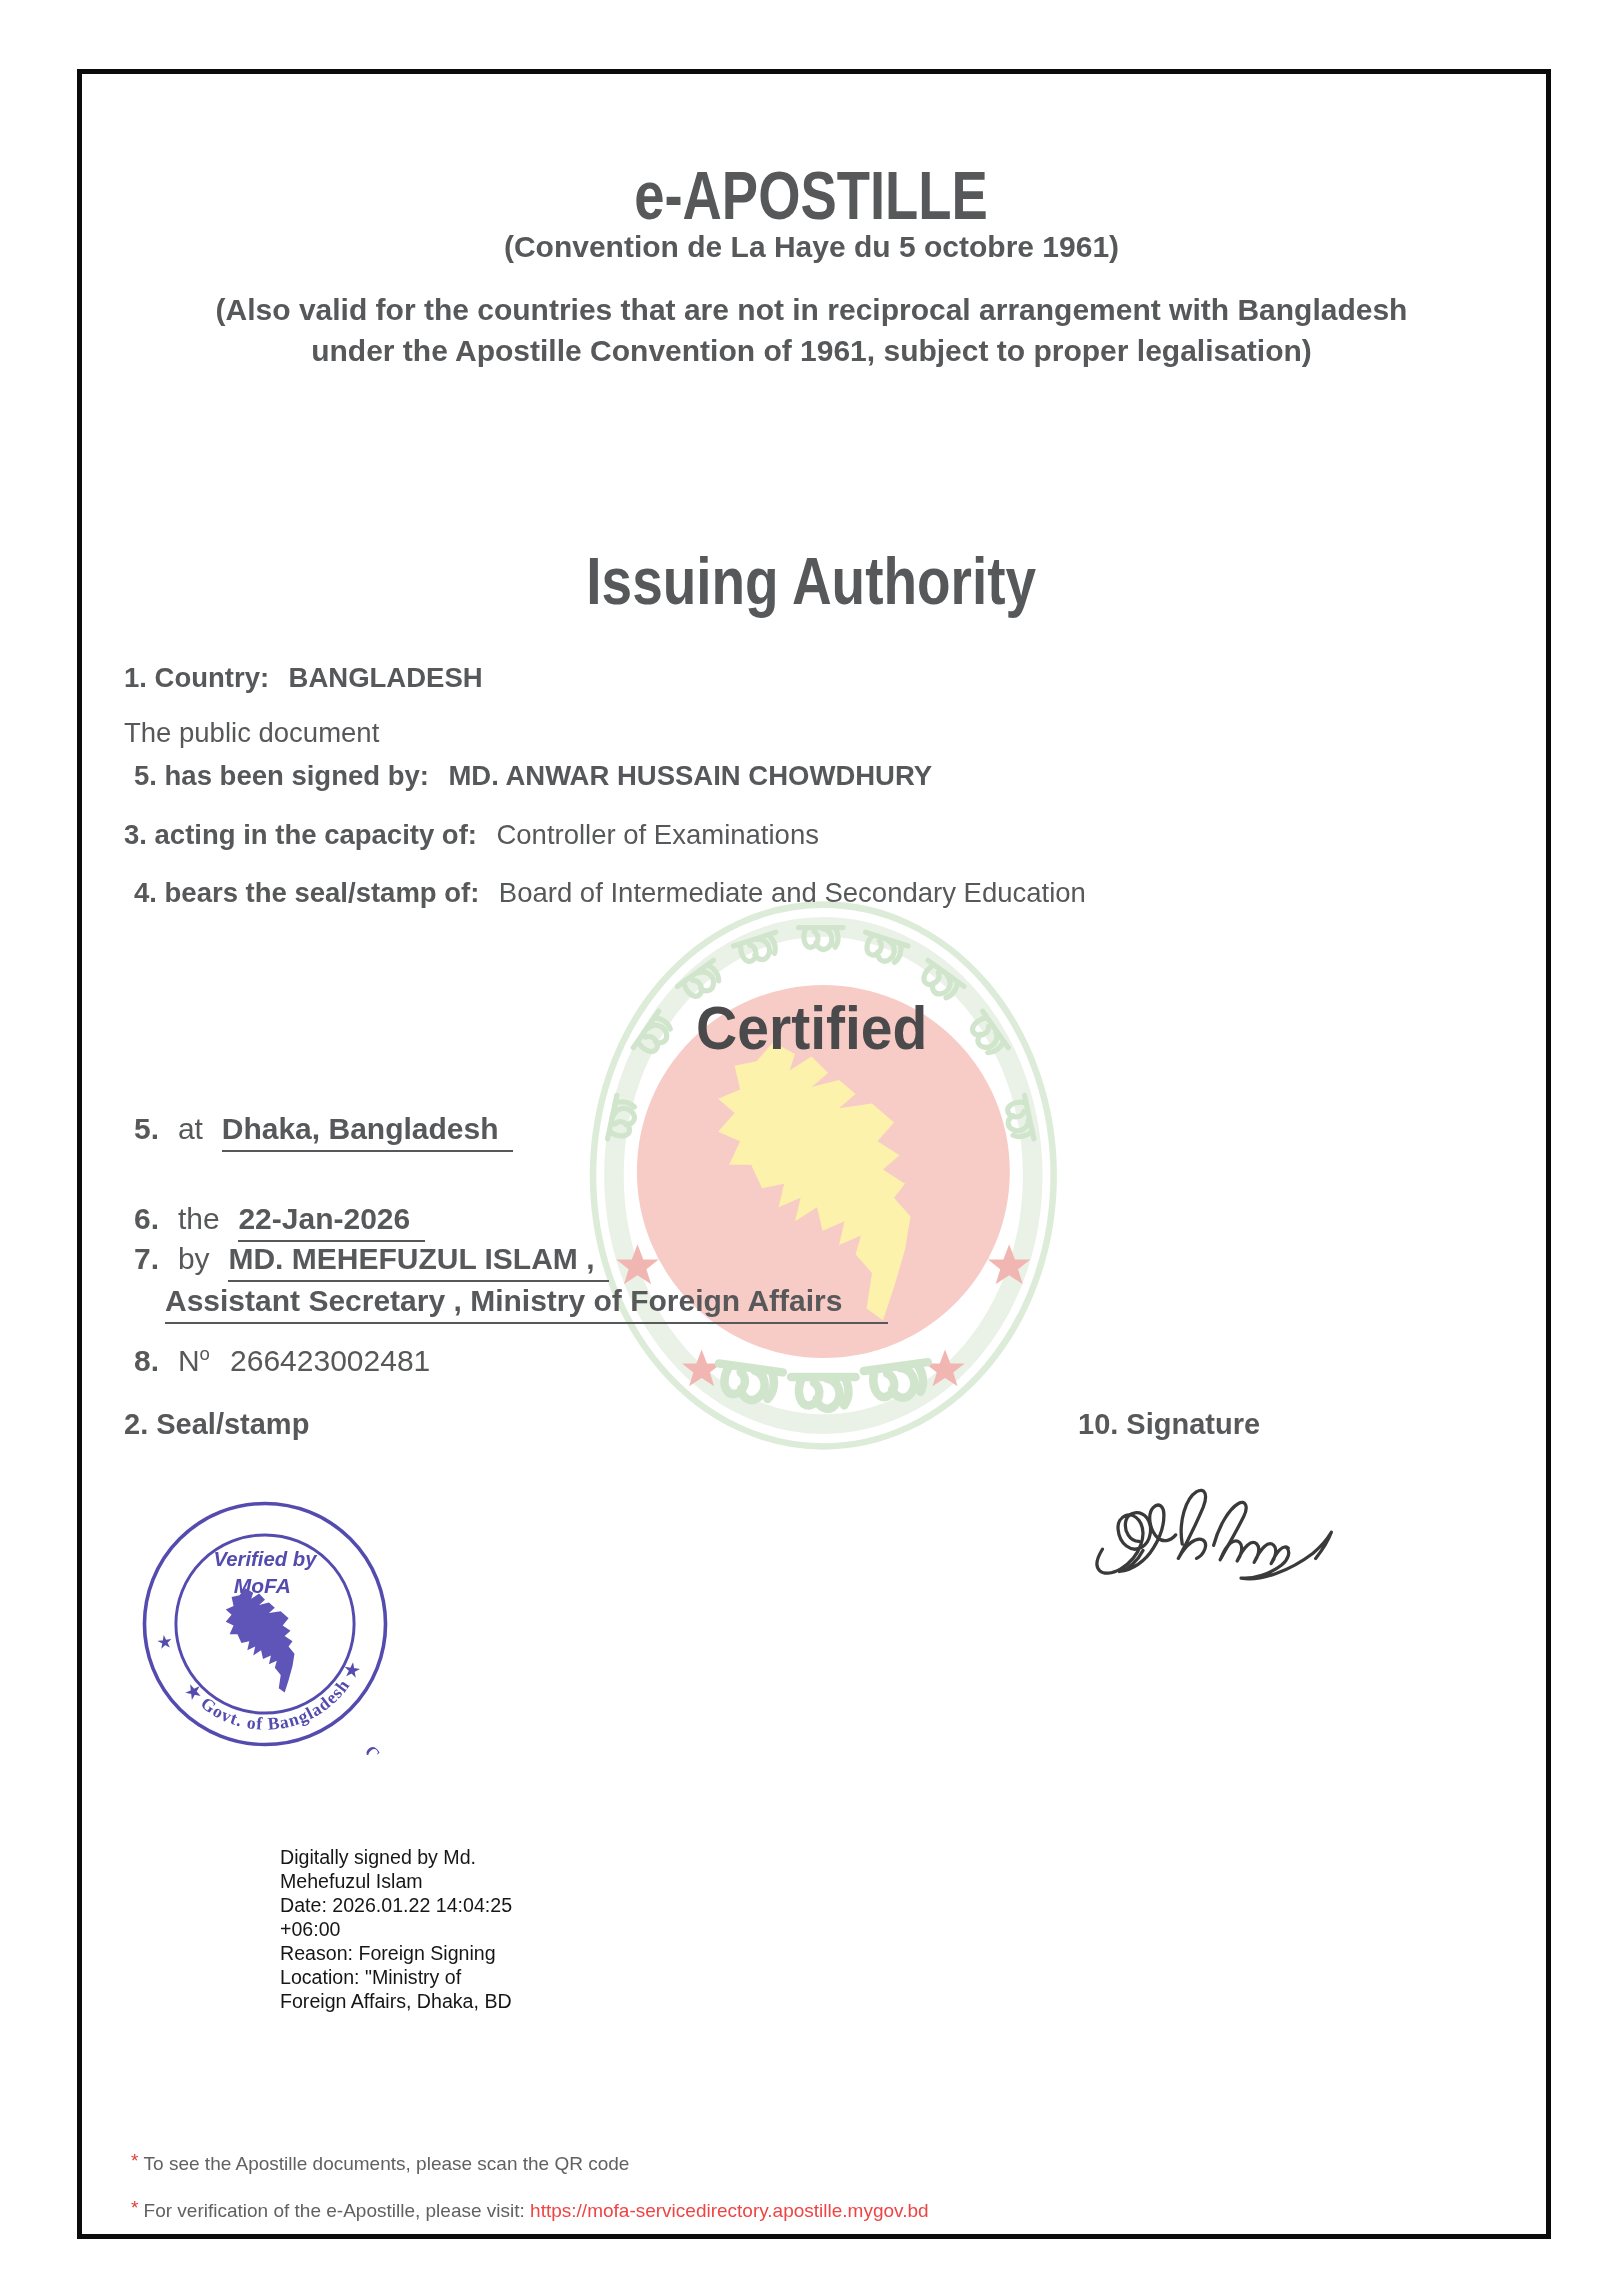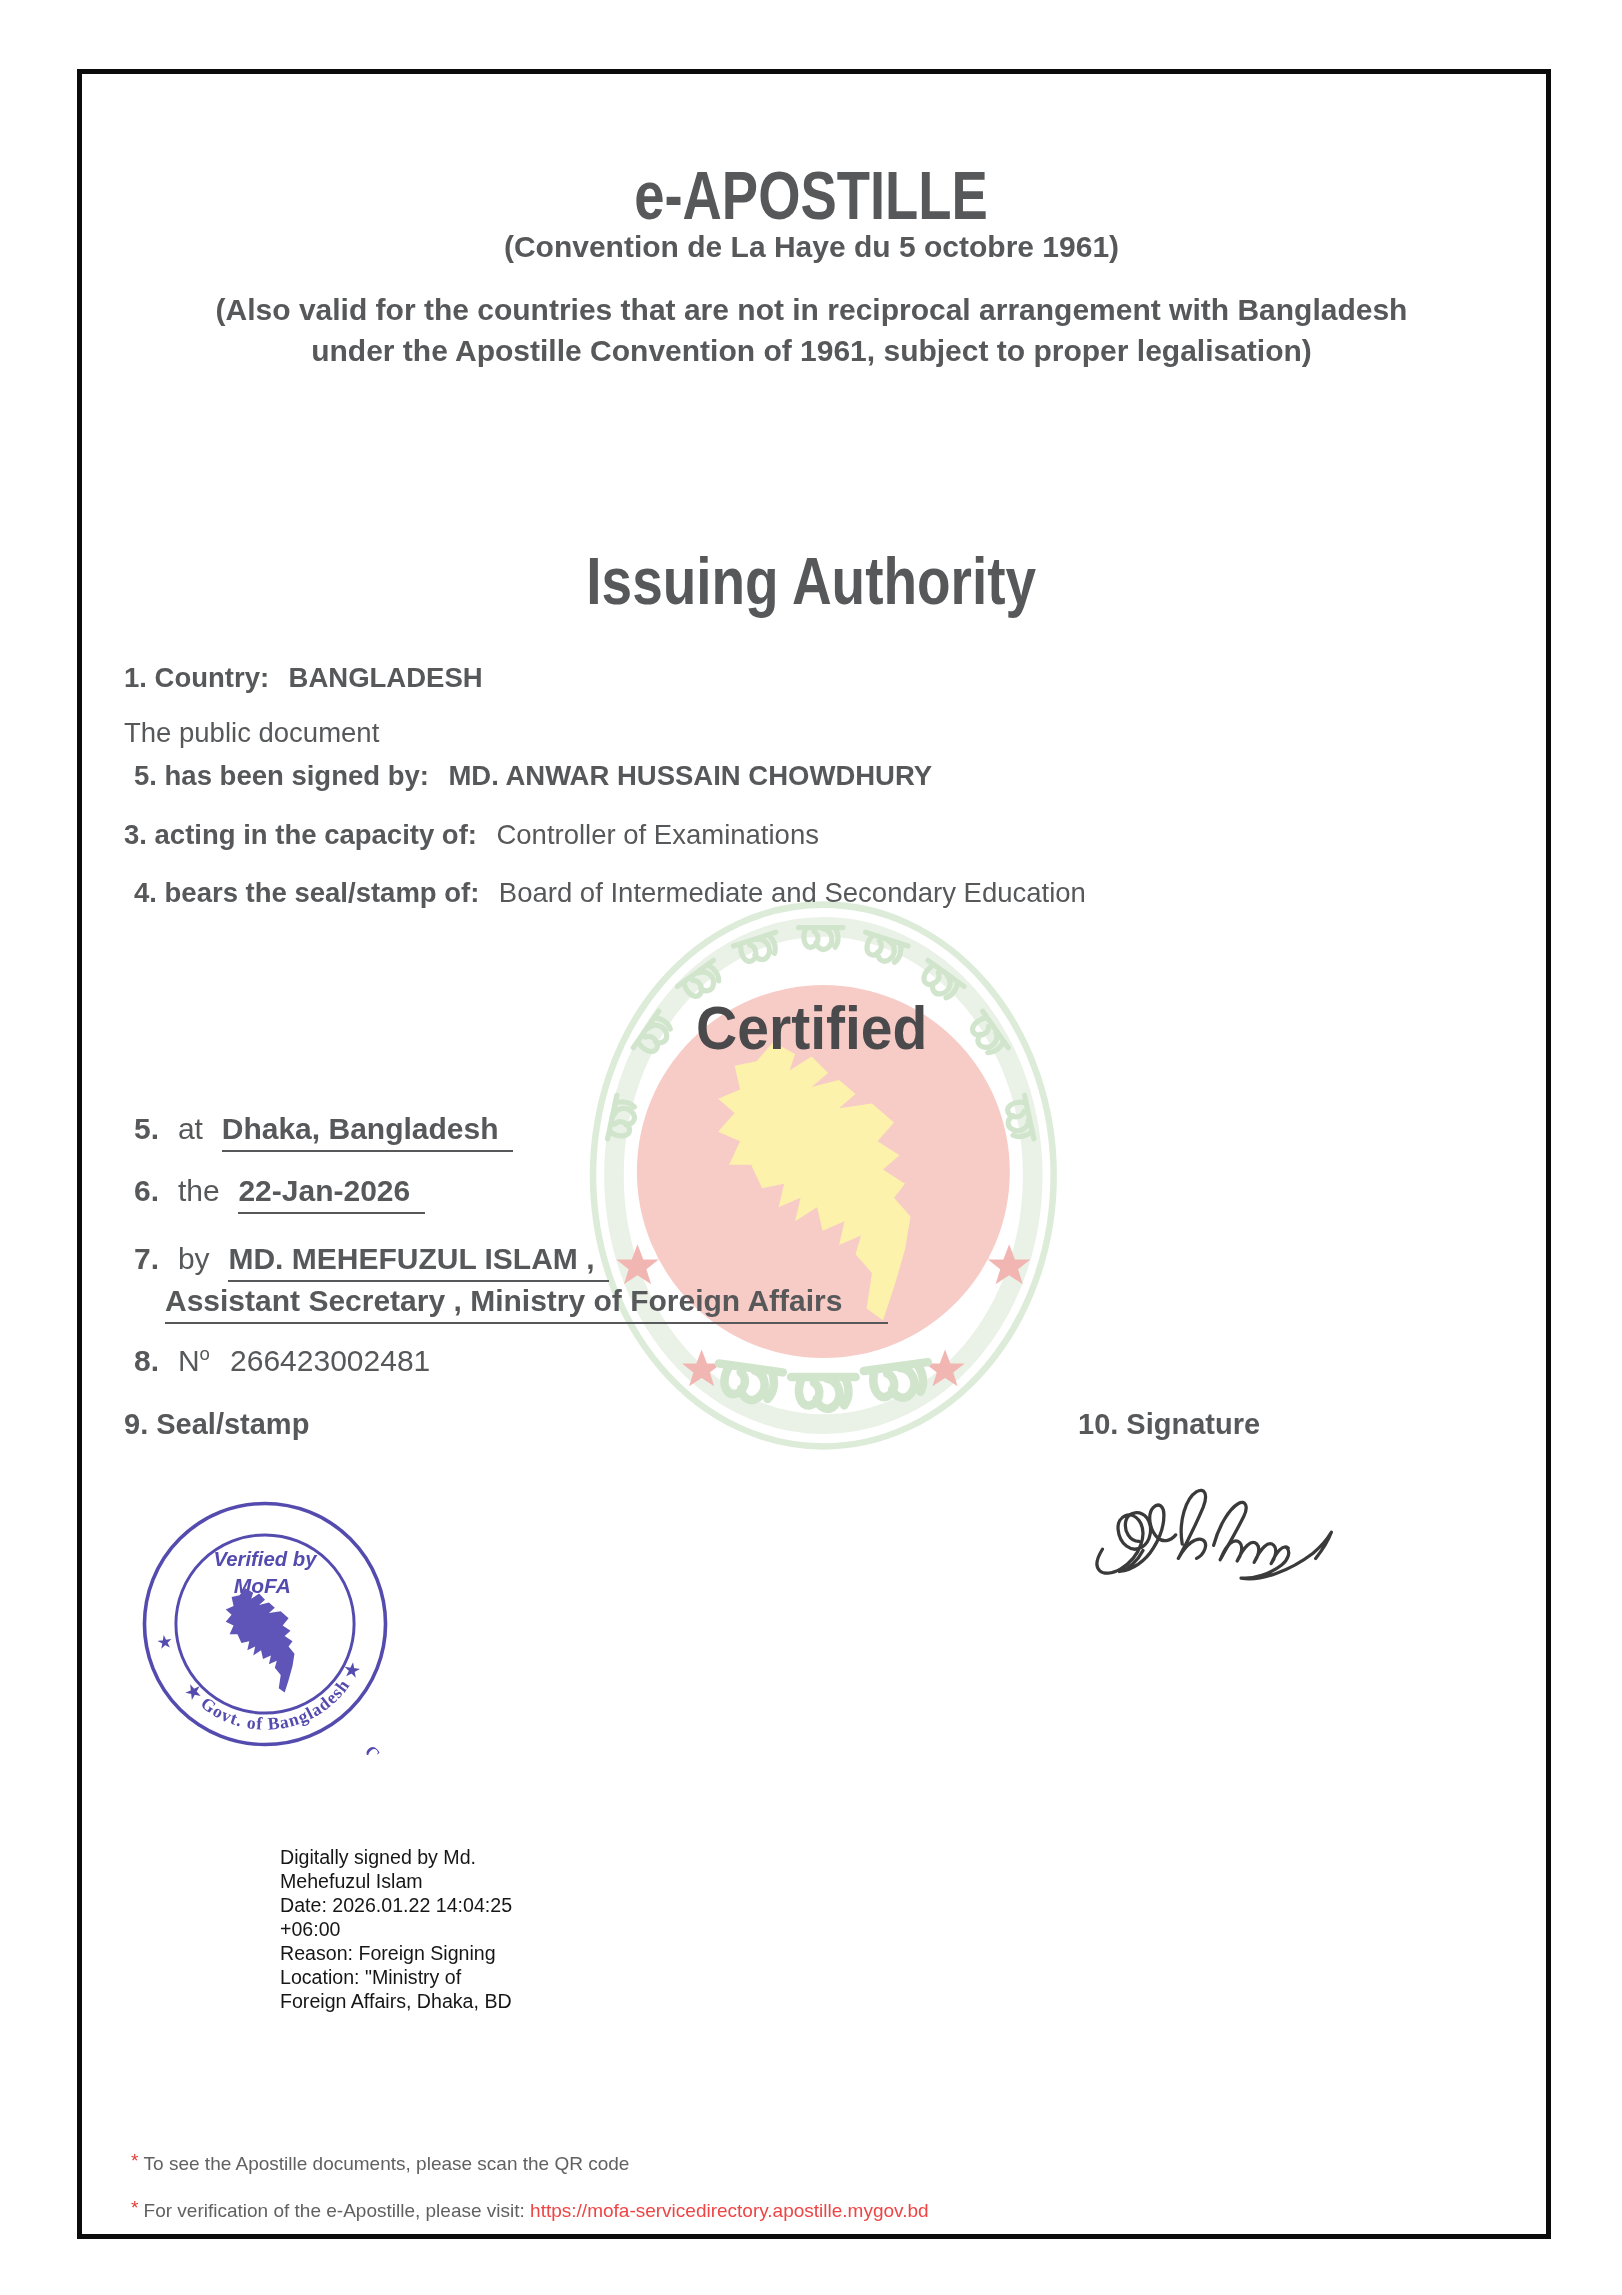--- a/index.html
+++ b/index.html
@@ -23,21 +23,21 @@
   .i2{left:134px;top:760px;font-weight:bold;}
   .i3{left:124px;top:819px;}
   .i4{left:134px;top:877px;}
   .vgap{margin-left:11.8px;}
   .certified{top:992px;font-size:62px;font-weight:bold;color:#4a4a4c;}
   .mid{font-size:30px;}
   .num{font-weight:bold;margin-right:10.5px;}
   .lbl{margin-right:10.5px;}
   .uline{display:inline-block;border-bottom:2.6px solid #57585a;padding:0 14.4px 3.9px 0;font-weight:bold;white-space:pre;}
   .i5{left:134px;top:1112px;}
-  .i6{left:134px;top:1174px;}
+  .i6{left:134px;top:1202px;}
   .i7a{left:134px;top:1242px;}
   .i7b{left:165px;top:1284px;}
   .i7b .uline{padding-right:46px;}
   .i8{left:134px;top:1343px;}
   .i8 sup{font-size:0.62em;}
   .i9{left:124px;top:1408px;font-size:29px;font-weight:bold;}
   .i10{left:1078px;top:1408px;font-size:29px;font-weight:bold;}
   .wmark{left:559px;top:900px;z-index:0;}
   .layer{z-index:2;}
   .stamp{left:134px;top:1493px;z-index:3;}
@@ -144,21 +144,21 @@
 </div>
 <div class="abs mid i7b layer">
   <span class="uline">Assistant Secretary , Ministry of Foreign Affairs</span>
 </div>
 <div class="abs mid i8 layer">
   <span class="num">8.</span>
   <span><span>N</span><sup>o</sup></span>
   <span class="vgap">266423002481</span>
 </div>
 
-<div class="abs i9 layer">9. Seal/stamp</div>
+<div class="abs i9 layer">2. Seal/stamp</div>
 <div class="abs i10 layer">10. Signature</div>
 
 <svg class="abs stamp" width="262" height="262" viewBox="0 0 400 400">
   <g opacity="0.92">
     <circle cx="200" cy="200" r="184" fill="none" stroke="#463ca8" stroke-width="5.5"></circle>
     <circle cx="200" cy="200" r="136" fill="none" stroke="#463ca8" stroke-width="4.5"></circle>
     <g transform="rotate(-8 200 200)" fill="#463ca8" font-family="Liberation Serif, DejaVu Serif, serif" font-size="27" font-weight="bold">
       <path id="stampTopArc" d="M 200,358 A 158,158 0 1 1 199.8,358" fill="none"></path>
       <path id="stampBotArc" d="M 58,270 A 156,156 0 0 0 342,270" fill="none"></path>
       <text letter-spacing="1.5"><textPath href="#stampTopArc" startOffset="50%" text-anchor="middle">Consular &amp; Welfare Wing★Ministry of Foreign Affairs</textPath></text>

